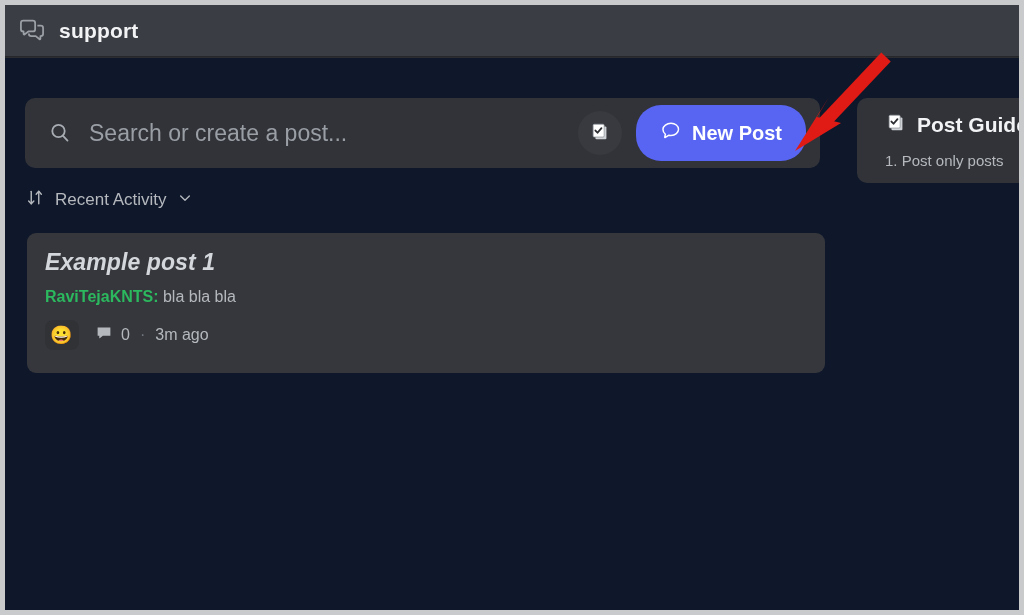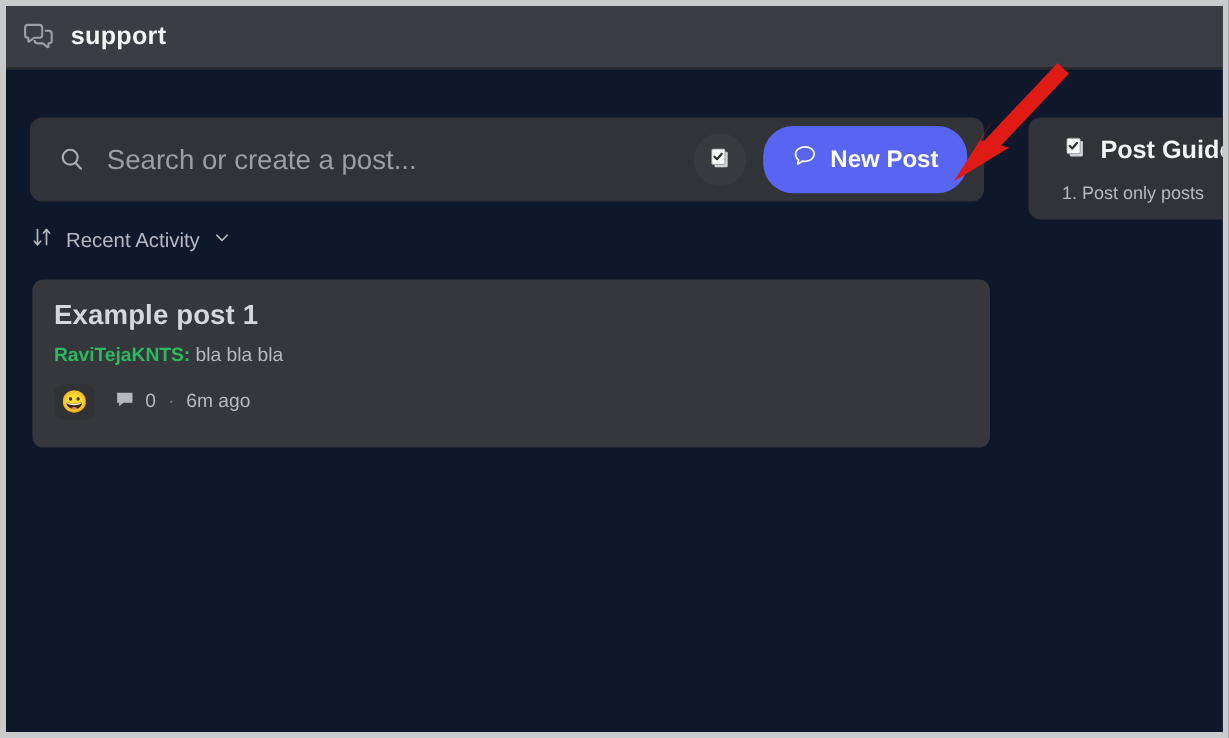--- a/index.html
+++ b/index.html
@@ -182,20 +182,21 @@
     border-radius: 9px;
     box-sizing: border-box;
     padding: 16px 18px 0 18px;
     cursor: pointer;
   }
   .post-title {
     color: #d4d7db;
     font-size: 23px;
     font-weight: bold;
     letter-spacing: 0.1px;
+    font-style: italic;
   }
   .post-preview {
     margin-top: 12px;
     font-size: 16px;
     color: #b5b9be;
   }
   .post-author {
     color: #2cb85e;
     font-weight: bold;
     text-align: right;
@@ -336,21 +337,21 @@
         </button>
         <span class="comment-group">
           <span>
             <svg width="18" height="18" viewBox="0 0 24 24">
               <path d="M3.5 4.5h17v11h-10l-4.2 3.4c-.25.2-.6.02-.6-.3V15.5h-2.2z" fill="#b5b9be"></path>
             </svg>
           </span>
           <span class="comment-count">0</span>
         </span>
         <span class="meta-dot">·</span>
-        <span class="post-time">6m ago</span>
+        <span class="post-time">3m ago</span>
       </div>
     </div>
 
   </div>
 
   <svg class="arrow-overlay" viewBox="0 0 1024 615">
     <g>
       <line x1="881" y1="52" x2="812" y2="125" stroke="#e01b15" stroke-width="13" stroke-linecap="butt"></line>
       <polygon points="790,146 836,118 812,112 824,92" fill="#e01b15"></polygon>
     </g>

